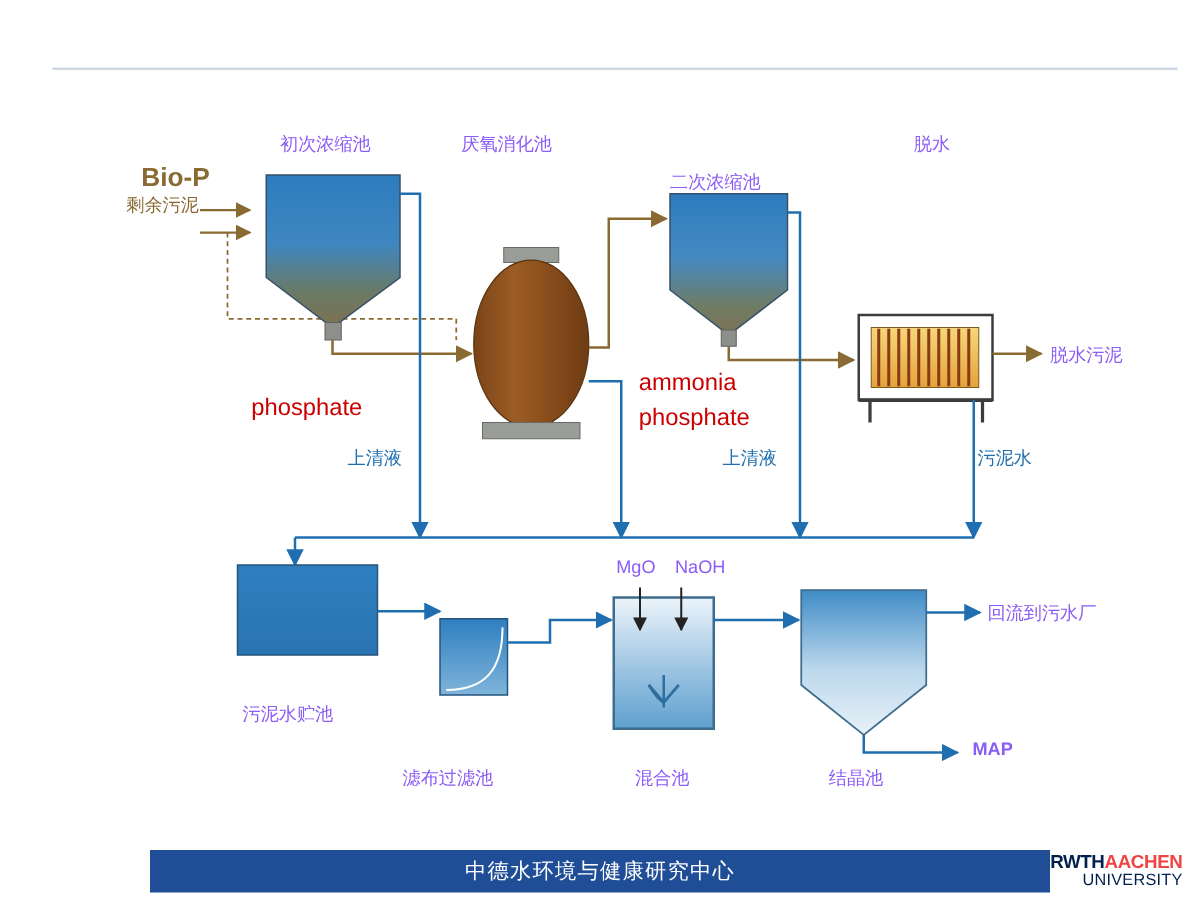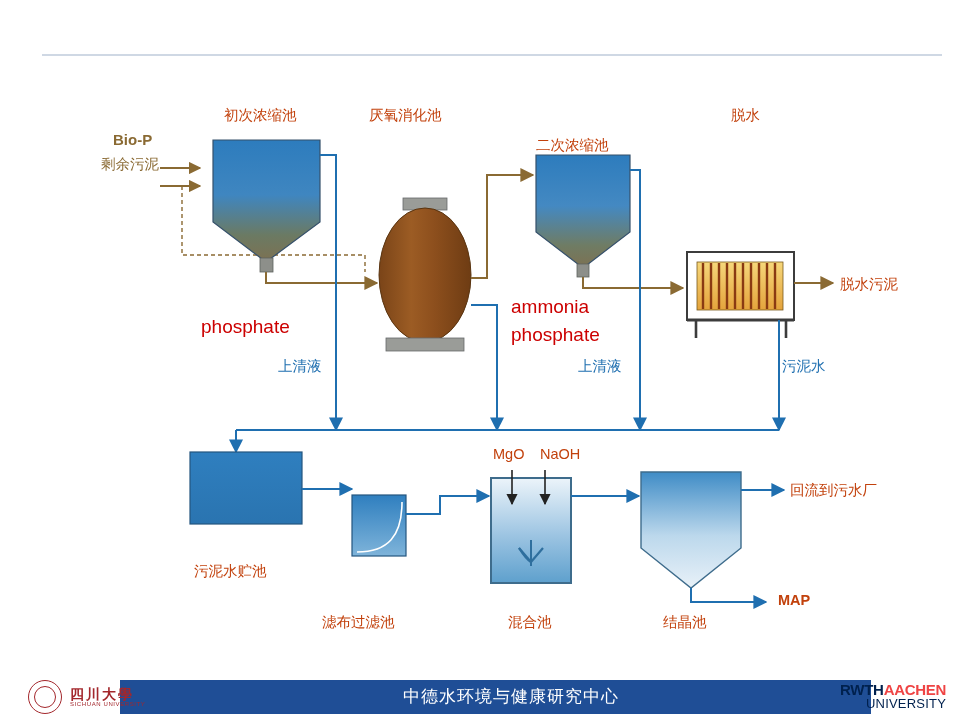--- a/index.html
+++ b/index.html
@@ -48,21 +48,21 @@
     position: absolute;
     left: 42px;
     top: 54px;
     width: 900px;
     height: 2px;
     background: #cfd8e4;
   }
   .lbl {
     position: absolute;
     font-size: 14.5px;
-    color: #c2410c;
+    color: #8b5cf6;
     white-space: nowrap;
   }
   .lbl-blue {
     color: #1f6fb0;
   }
   .lbl-red {
     color: #cc0000;
     font-size: 19px;
   }
   .lbl-bold {
@@ -86,21 +86,20 @@
     left: 120px;
     top: 680px;
     width: 720px;
     height: 34px;
     background: #1f4e96;
     color: #ffffff;
     font-size: 17px;
     text-align: center;
     line-height: 34px;
     letter-spacing: 1px;
-    padding-left: 31px;
   }
   .footer-left-logo {
     position: absolute;
     left: 28px;
     top: 678px;
     width: 180px;
     height: 38px;
     display: flex;
     align-items: center;
     gap: 8px;
@@ -304,21 +303,21 @@
     <path d="M 741 490 L 784 490" stroke="#1f6fb0" stroke-width="2" fill="none" marker-end="url(#arrBlue)"></path>
 
     <path d="M 691 588 L 691 602 L 766 602" stroke="#1f6fb0" stroke-width="2" fill="none" marker-end="url(#arrBlue)"></path>
   </svg>
 
   <div class="lbl" style="left:224px; top:106px;">初次浓缩池</div>
   <div class="lbl" style="left:369px; top:106px;">厌氧消化池</div>
   <div class="lbl" style="left:536px; top:106px;margin-top:30px;">二次浓缩池</div>
   <div class="lbl" style="left:731px; top:106px;">脱水</div>
 
-  <div class="lbl lbl-brown" style="left:113px; top:131px; font-size:15px;">Bio-P</div>
+  <div class="lbl lbl-brown" style="left:113px; top:131px; font-size:21px;">Bio-P</div>
   <div class="lbl lbl-brown" style="left:101px; top:155px; font-weight:normal;">剩余污泥</div>
 
   <div class="lbl lbl-red" style="left:201px; top:316px;">phosphate</div>
   <div class="lbl lbl-red" style="left:511px; top:296px;">ammonia</div>
   <div class="lbl lbl-red" style="left:511px; top:324px;">phosphate</div>
 
   <div class="lbl lbl-blue" style="left:278px; top:357px;">上清液</div>
   <div class="lbl lbl-blue" style="left:578px; top:357px;">上清液</div>
   <div class="lbl lbl-blue" style="left:782px; top:357px;">污泥水</div>
   <div class="lbl" style="left:840px; top:275px;">脱水污泥</div>
@@ -329,26 +328,19 @@
   <div class="lbl" style="left:540px; top:446px;">NaOH</div>
 
   <div class="lbl" style="left:194px; top:562px;">污泥水贮池</div>
   <div class="lbl" style="left:322px; top:613px;">滤布过滤池</div>
   <div class="lbl" style="left:508px; top:613px;">混合池</div>
   <div class="lbl" style="left:663px; top:613px;">结晶池</div>
 
   <div class="footer"></div>
   <div class="footer-bar">中德水环境与健康研究中心</div>
 
-  <div class="footer-left-logo">
-    <div class="scu-seal"></div>
-    <div>
-      <div class="scu-text-cn">四川大學</div>
-      <div class="scu-text-en">SICHUAN UNIVERSITY</div>
-    </div>
-  </div>
 
   <div class="rwth-logo">
     <div class="rwth-1"><span>RWTH</span><span class="light">AACHEN</span></div>
     <div class="rwth-2">UNIVERSITY</div>
   </div>
 
 </div>
 
 </body></html>

